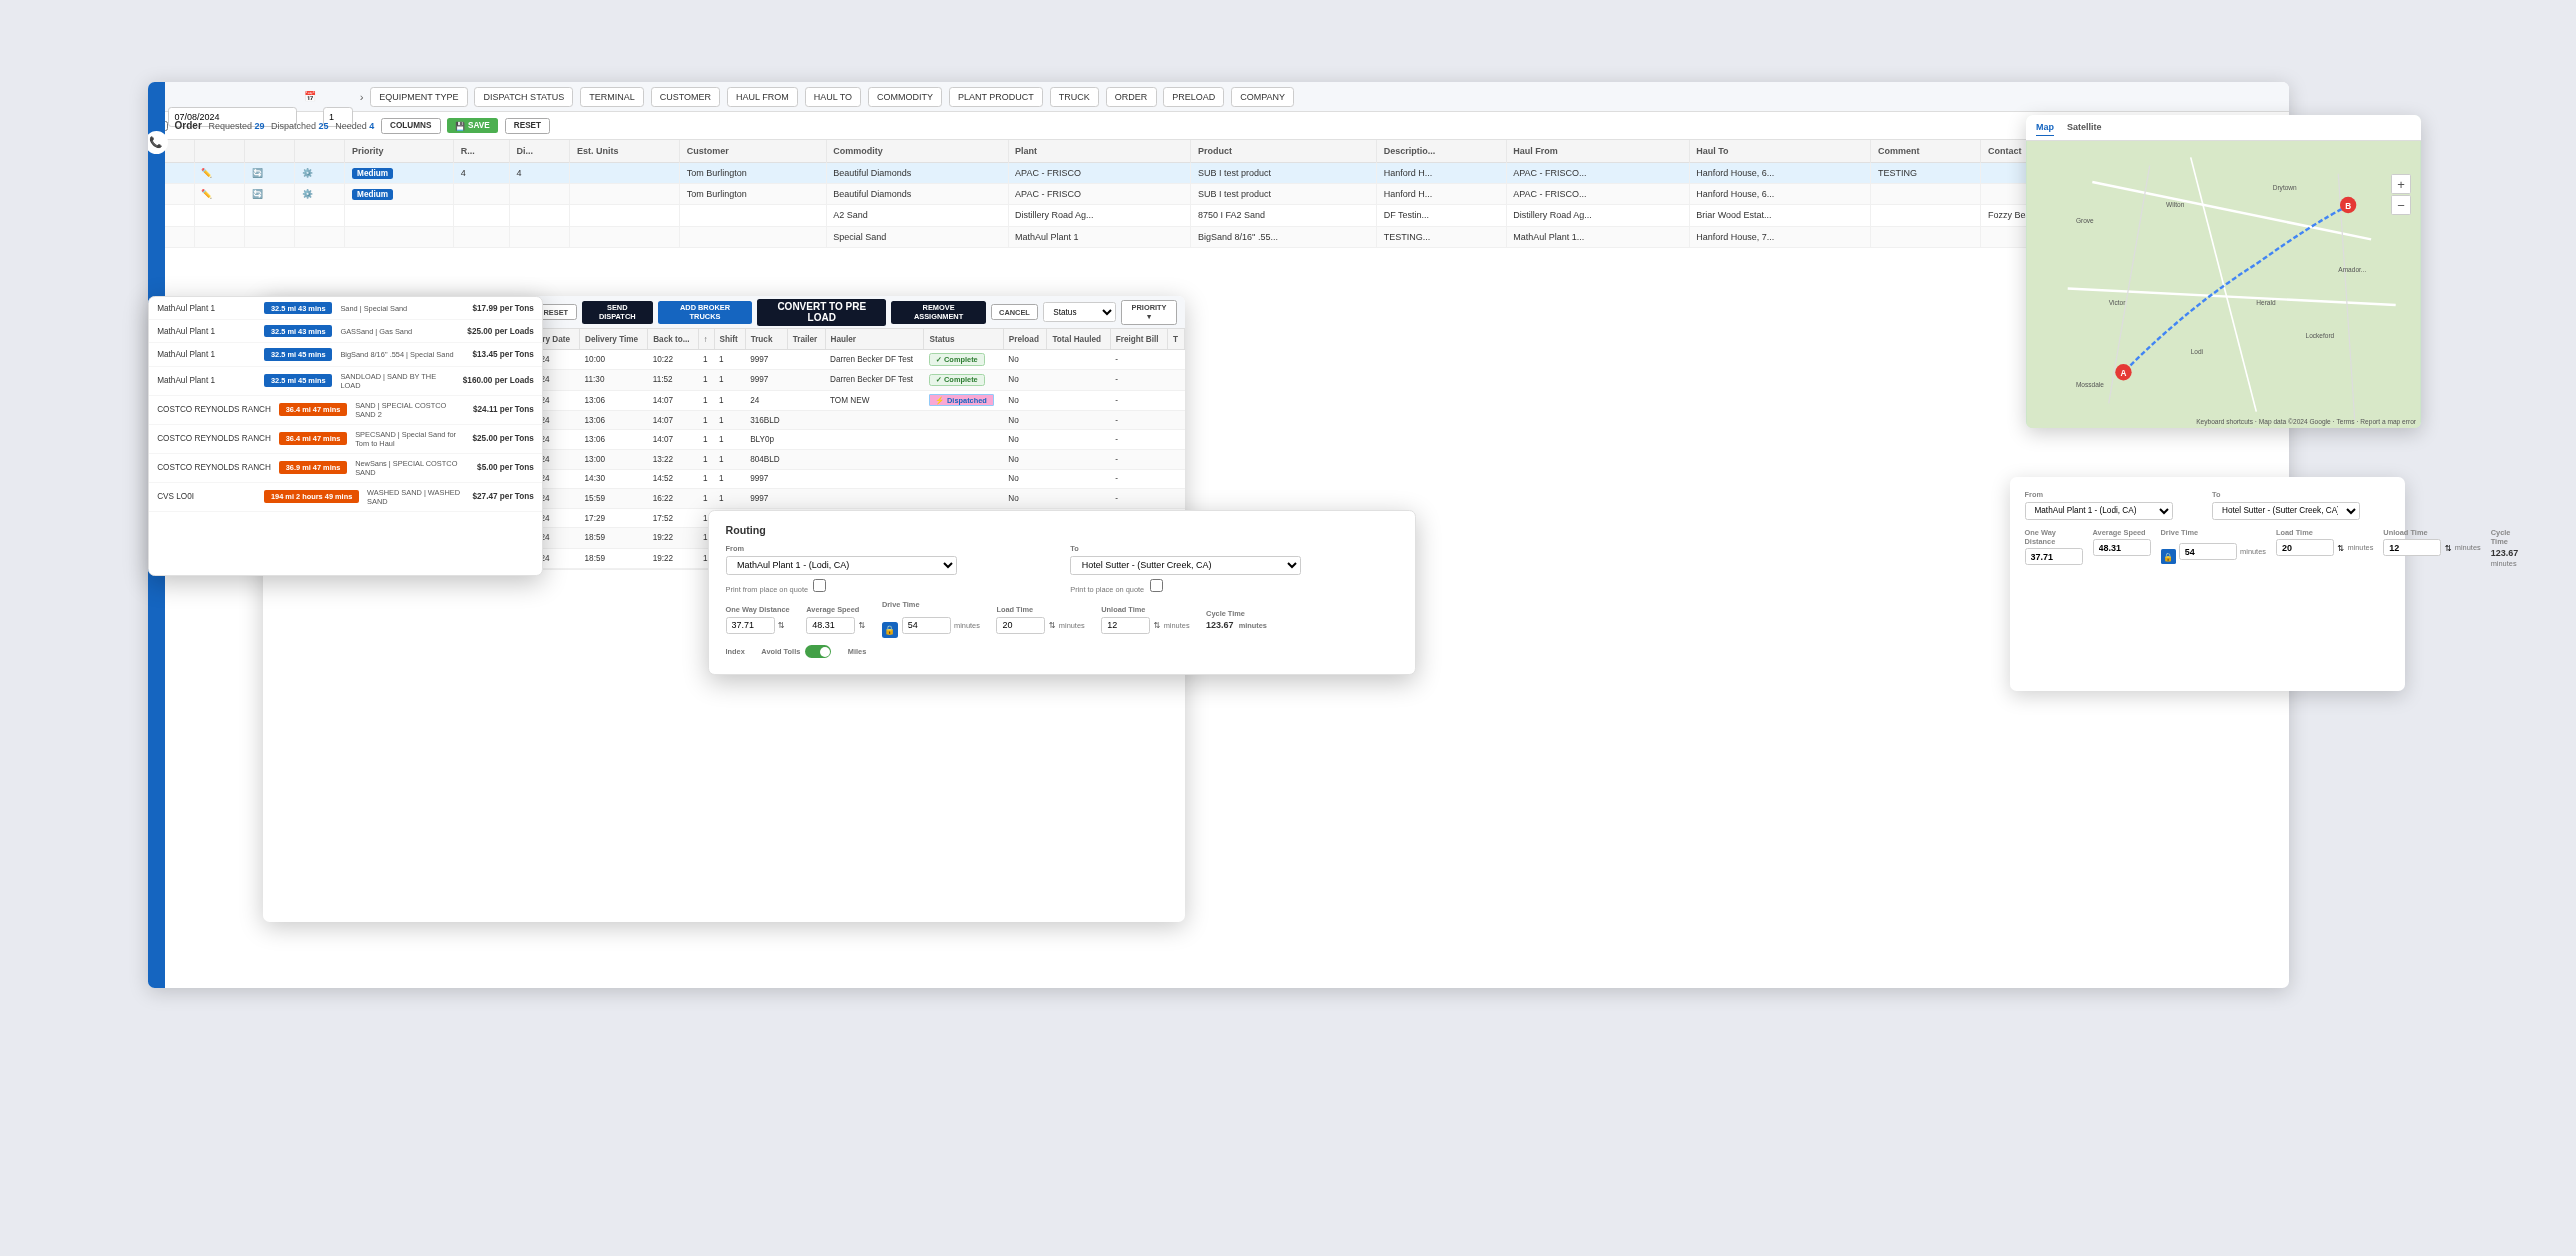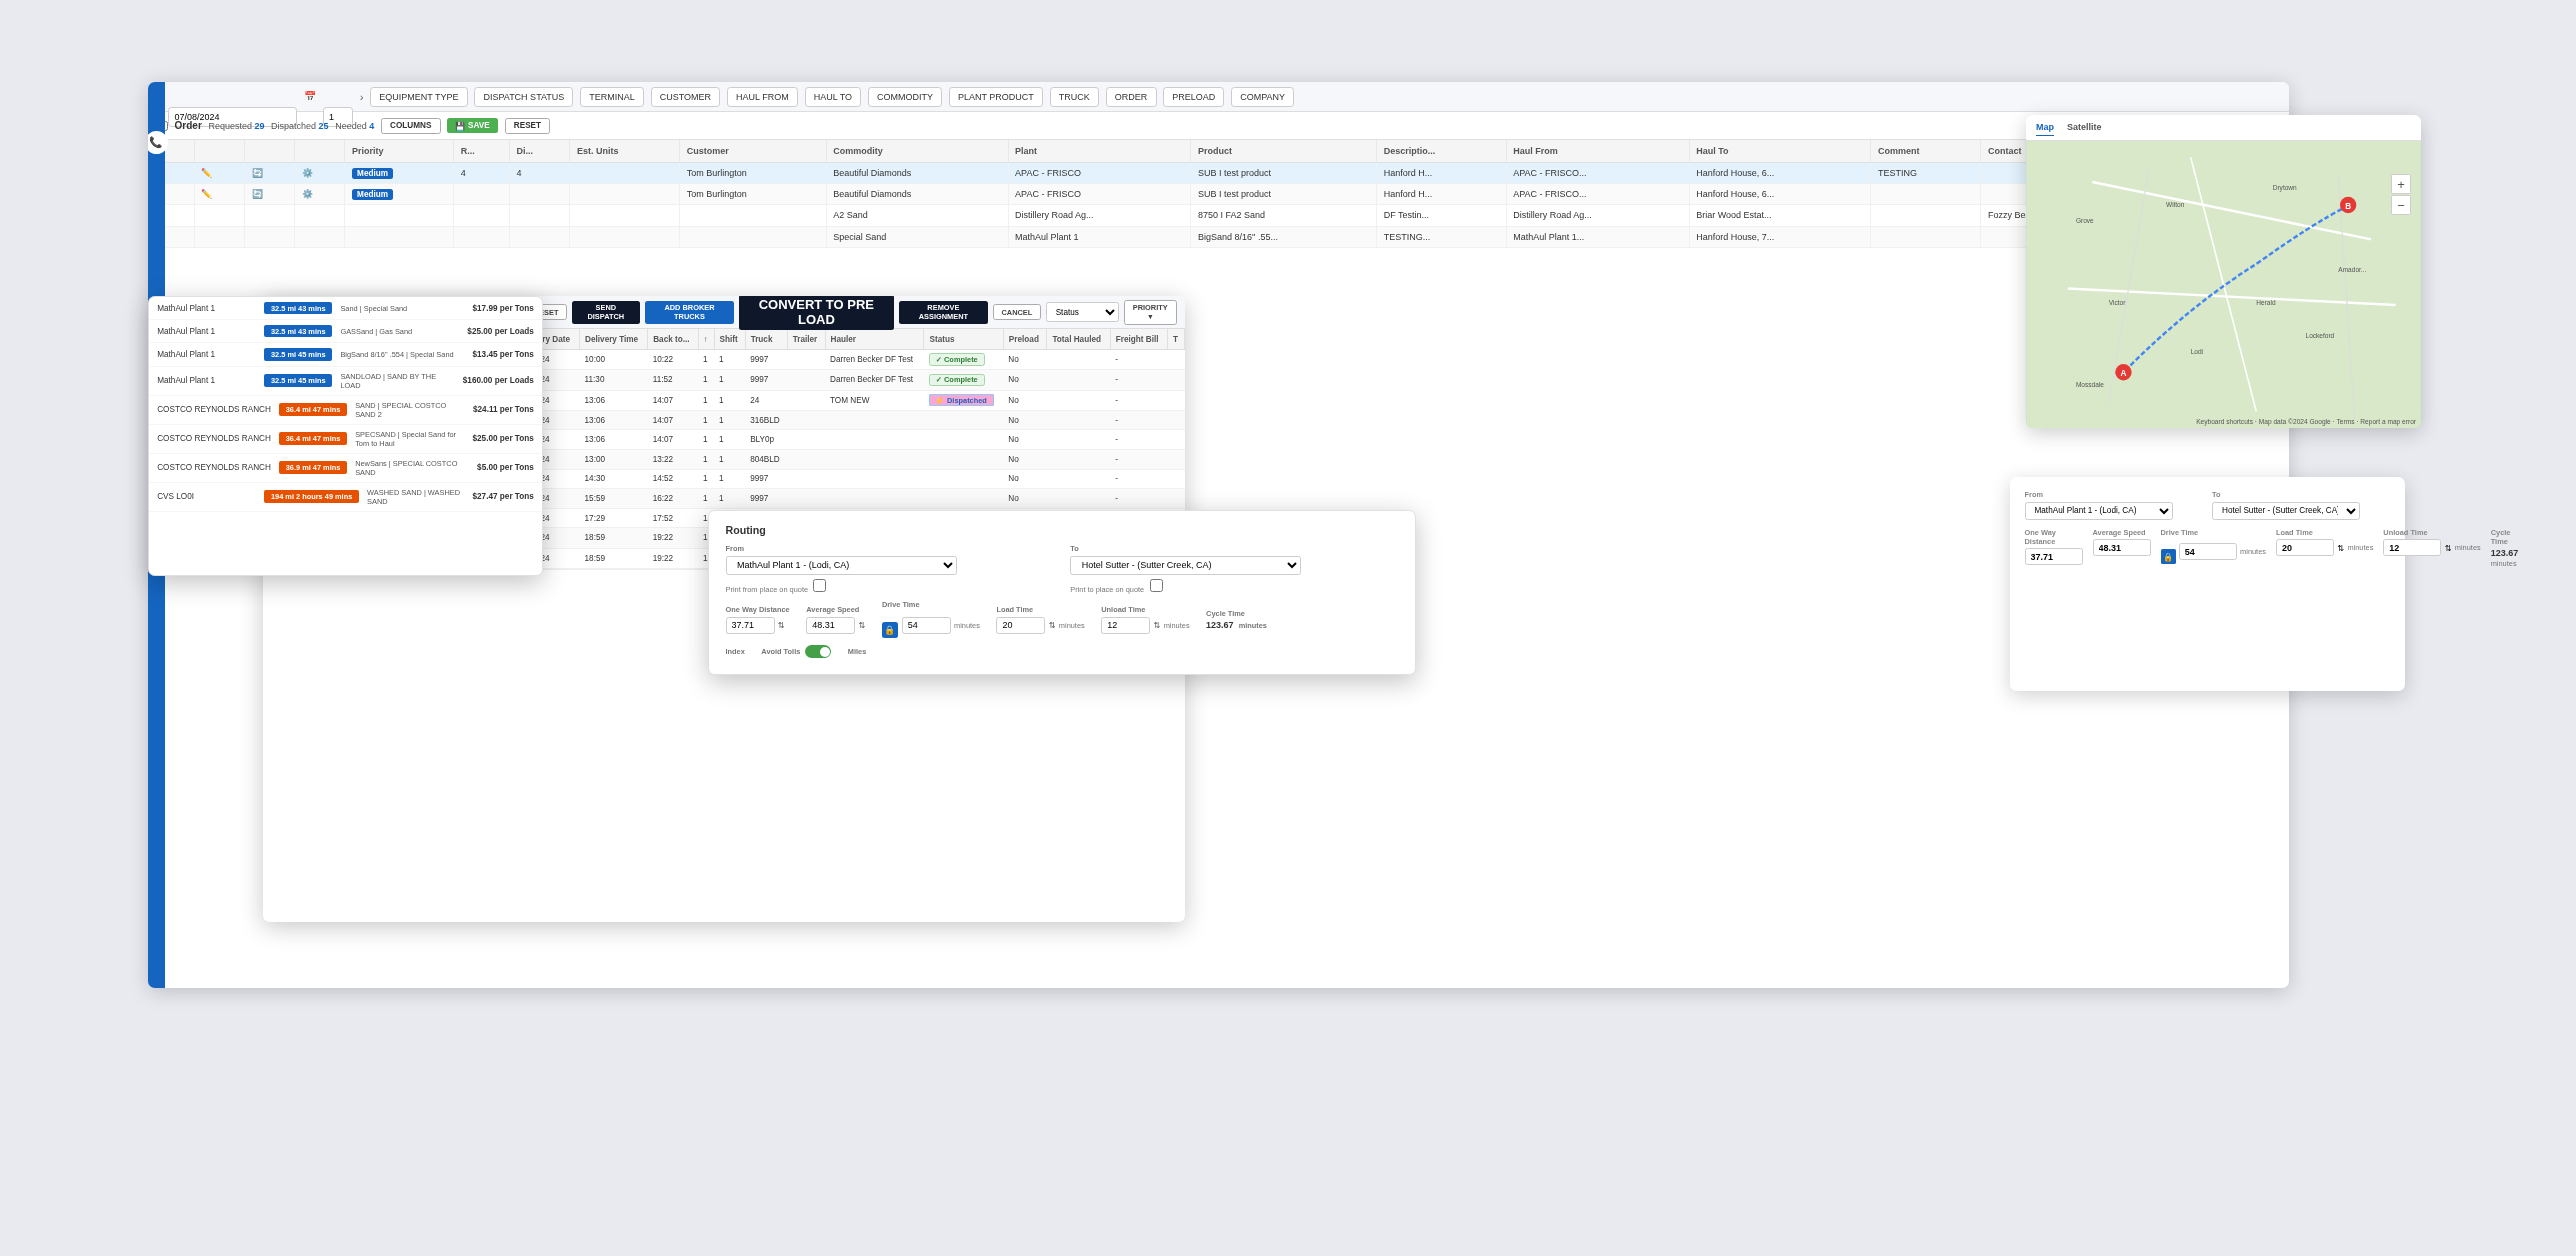--- a/index.html
+++ b/index.html
@@ -816,21 +816,21 @@
 
     <div class="order-seq-toolbar">
       <span class="seq-label">Order Sequence</span>
       <span style="font-size:8.2px;color:#555;">LoadTruck Count:</span>
       <span class="seq-count">30</span>
       <button class="seq-btn outline" style="font-size:7.4px;">COLUMNS</button>
       <button class="seq-btn outline" style="font-size:7.4px;">💾 <span>SAVE</span></button>
       <button class="seq-btn outline" style="font-size:7.4px;">RESET</button>
       <button class="seq-btn grey" style="font-size:7.4px;">SEND DISPATCH</button>
       <button class="seq-btn blue" style="font-size:7.4px;">ADD BROKER TRUCKS</button>
-      <button class="seq-btn grey" style="font-size:13px;">CONVERT TO PRE LOAD</button>
+      <button class="seq-btn grey" style="font-size:10px;">CONVERT TO PRE LOAD</button>
       <button class="seq-btn grey" style="font-size:7.4px;">REMOVE ASSIGNMENT</button>
       <button class="seq-btn cancel" style="font-size:7.4px;">CANCEL</button>
       <select class="status-dropdown">
         <option>Status</option>
         <option>Complete</option>
         <option>Dispatched</option>
         <option>Pending</option>
       </select>
       <button class="seq-btn outline" style="font-size:7.4px;">PRIORITY ▾</button>
     </div>

